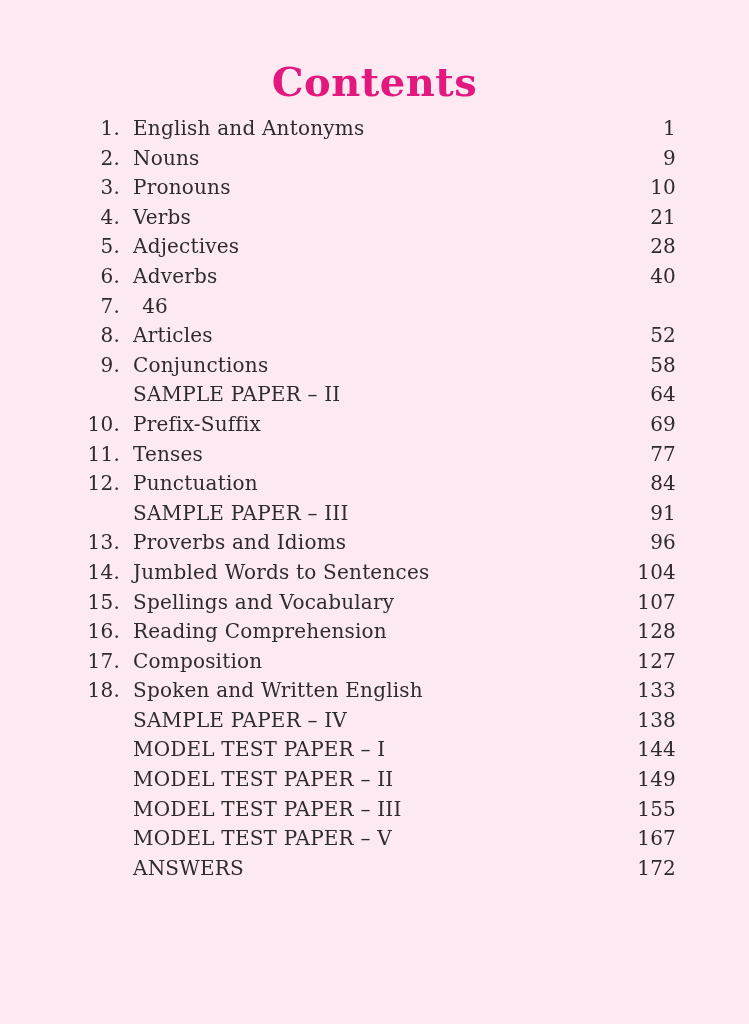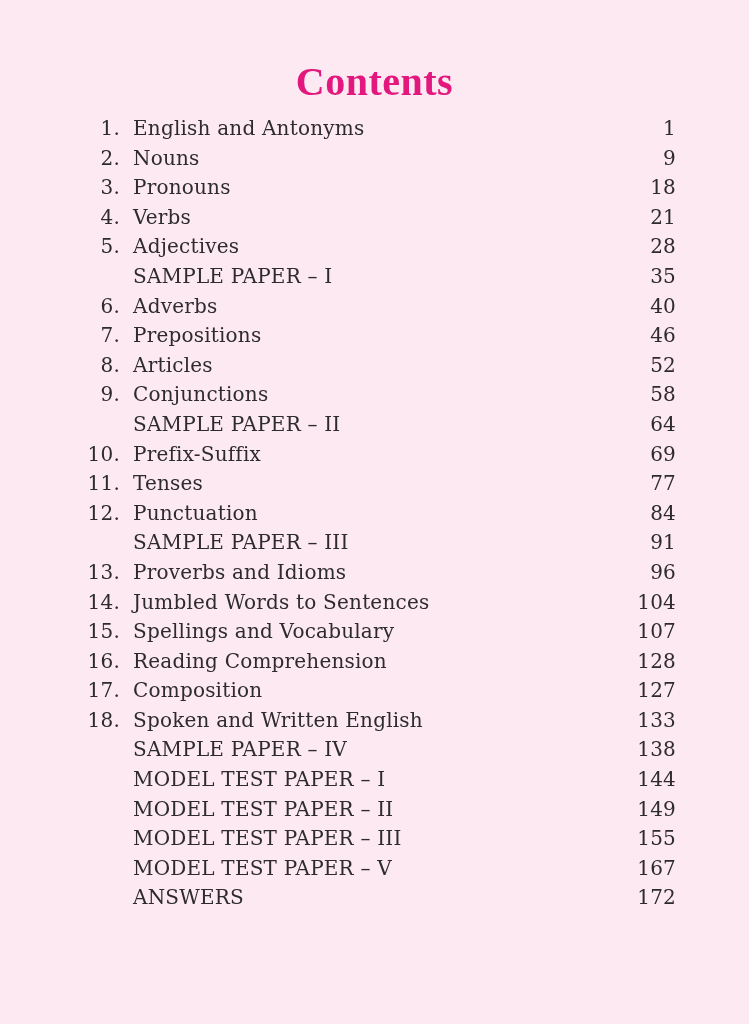--- a/index.html
+++ b/index.html
@@ -22,21 +22,20 @@
   .title {
     position: absolute;
     top: 58px;
     left: 0;
     width: 100%;
     text-align: center;
     font-size: 40px;
     line-height: 48px;
     font-weight: bold;
     letter-spacing: 0.5px;
-    font-family: Liberation Serif, serif;
   }
   .toc {
     position: absolute;
     top: 114px;
     left: 84px;
     width: 592px;
   }
   .row {
     display: flex;
     align-items: baseline;
@@ -76,50 +75,44 @@
 
   <div class="row">
     <span class="num">2.</span>
     <span class="label">Nouns</span>
     <span class="page-no">9</span>
   </div>
 
   <div class="row">
     <span class="num">3.</span>
     <span class="label">Pronouns</span>
-    <span class="page-no">18</span>
+    <span class="page-no">10</span>
   </div>
 
   <div class="row">
     <span class="num">4.</span>
     <span class="label">Verbs</span>
     <span class="page-no">21</span>
   </div>
 
   <div class="row">
     <span class="num">5.</span>
     <span class="label">Adjectives</span>
     <span class="page-no">28</span>
   </div>
 
-  <div class="row">
-    <span class="num"></span>
-    <span class="label">SAMPLE PAPER – I</span>
-    <span class="page-no">35</span>
-  </div>
 
   <div class="row">
     <span class="num">6.</span>
     <span class="label">Adverbs</span>
     <span class="page-no">40</span>
   </div>
 
   <div class="row">
     <span class="num">7.</span>
-    <span class="label">Prepositions</span>
     <span class="page-no">46</span>
   </div>
 
   <div class="row">
     <span class="num">8.</span>
     <span class="label">Articles</span>
     <span class="page-no">52</span>
   </div>
 
   <div class="row">

